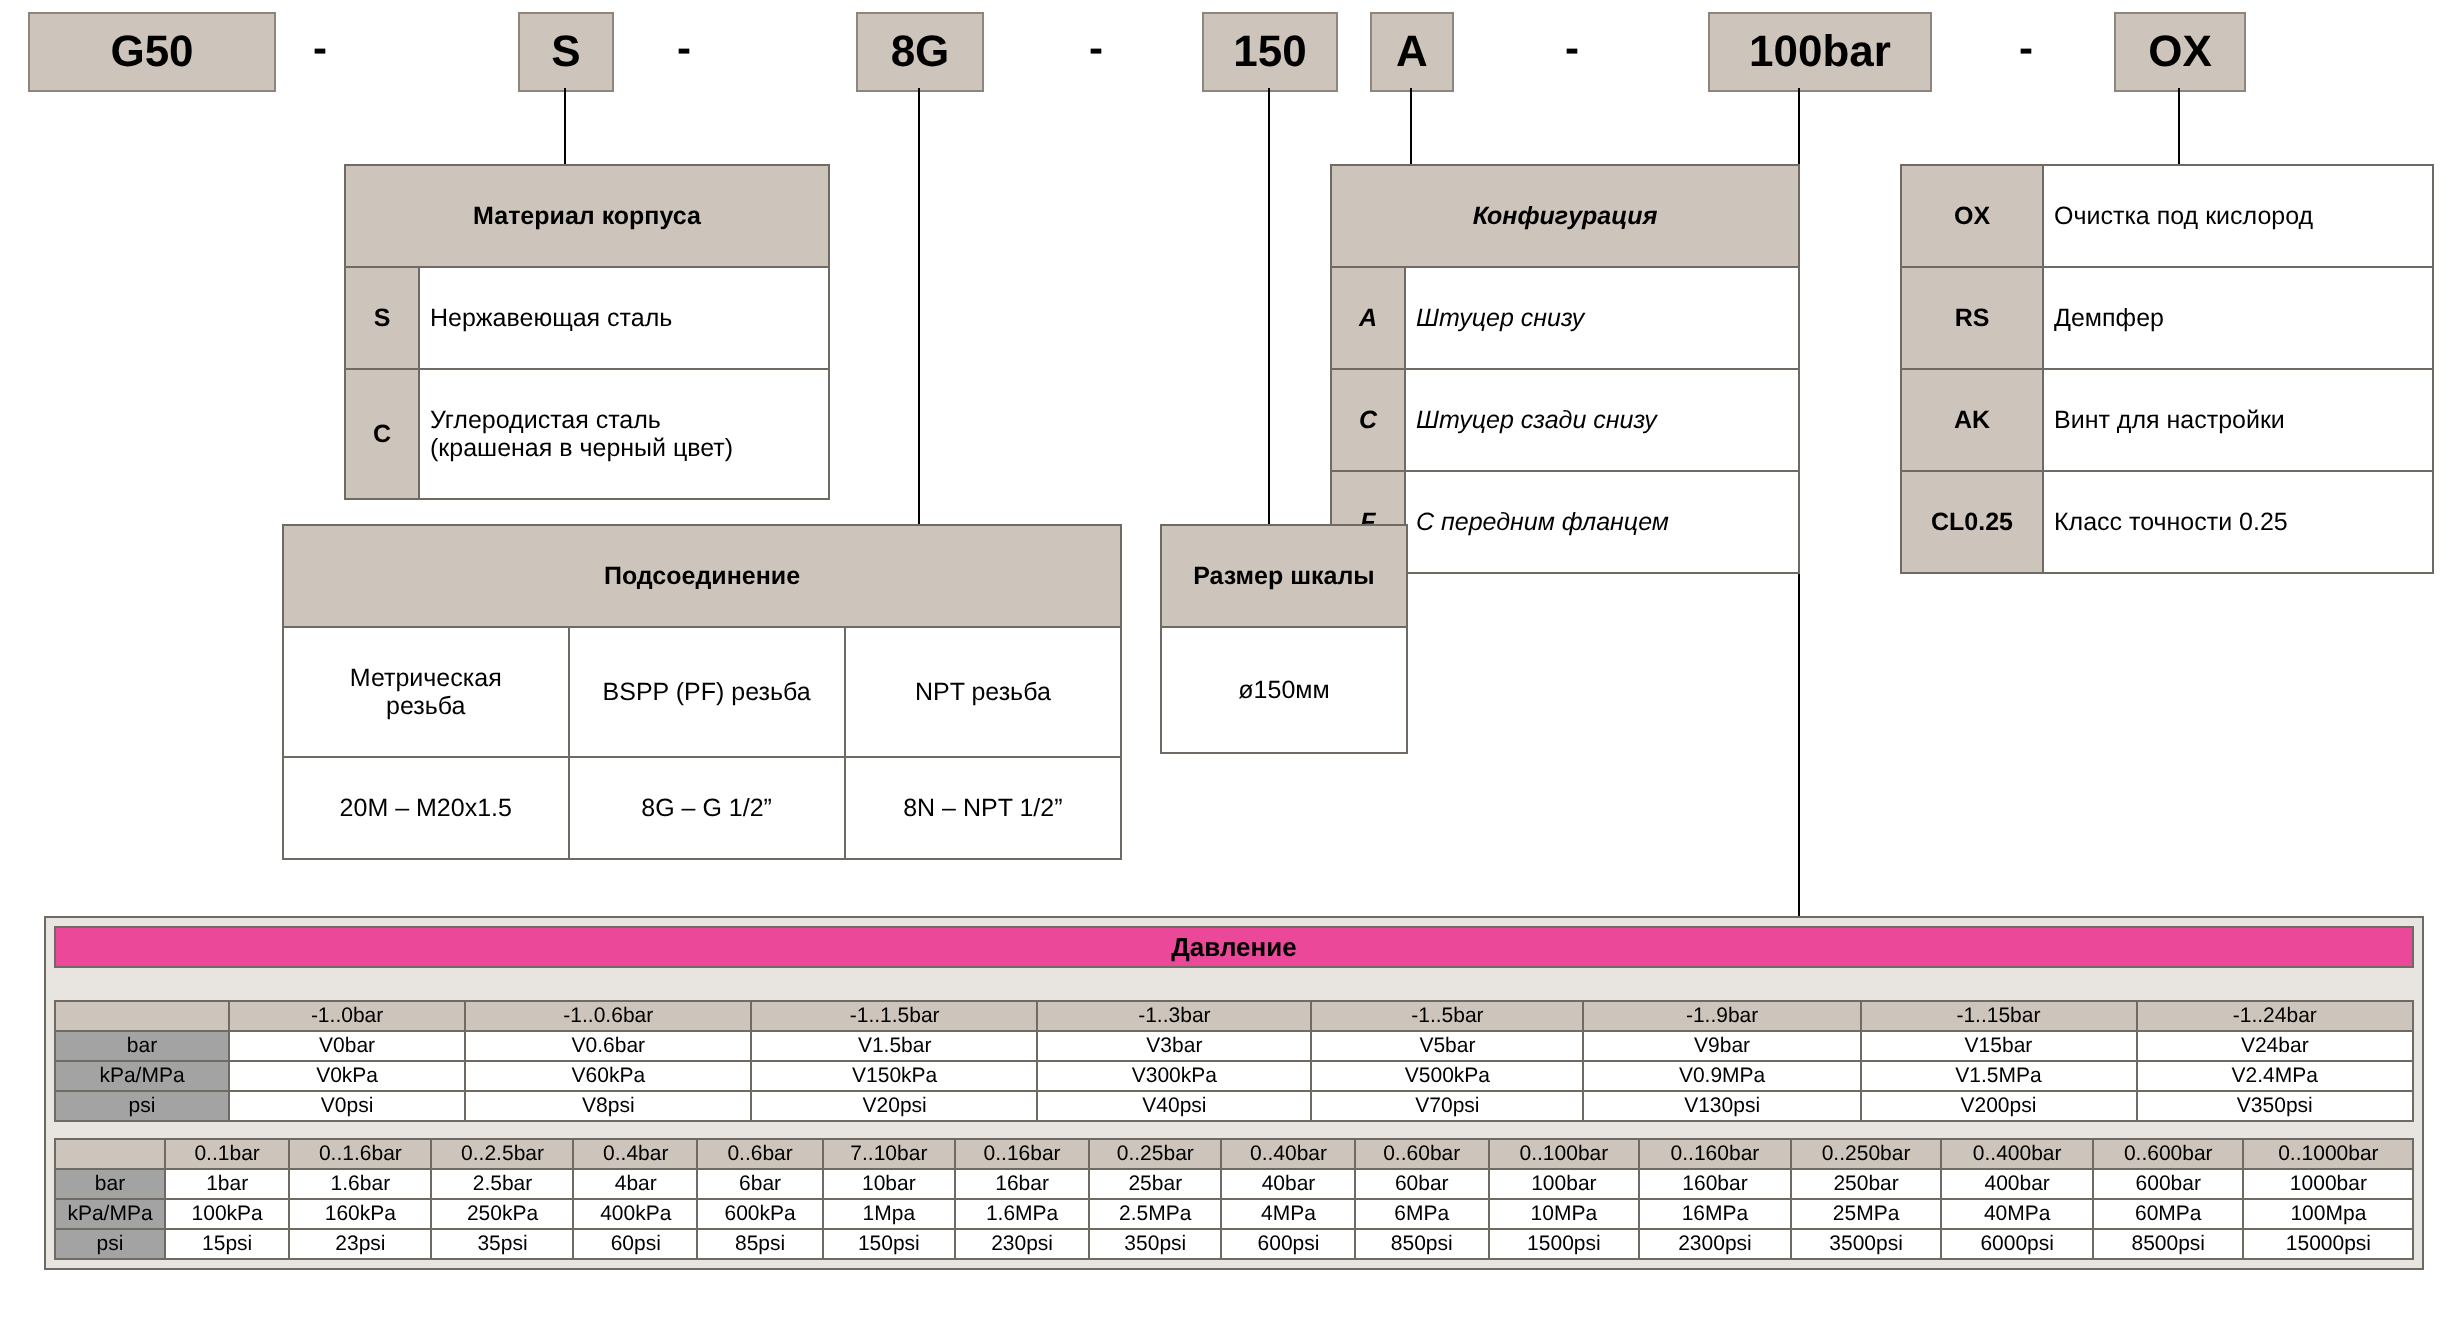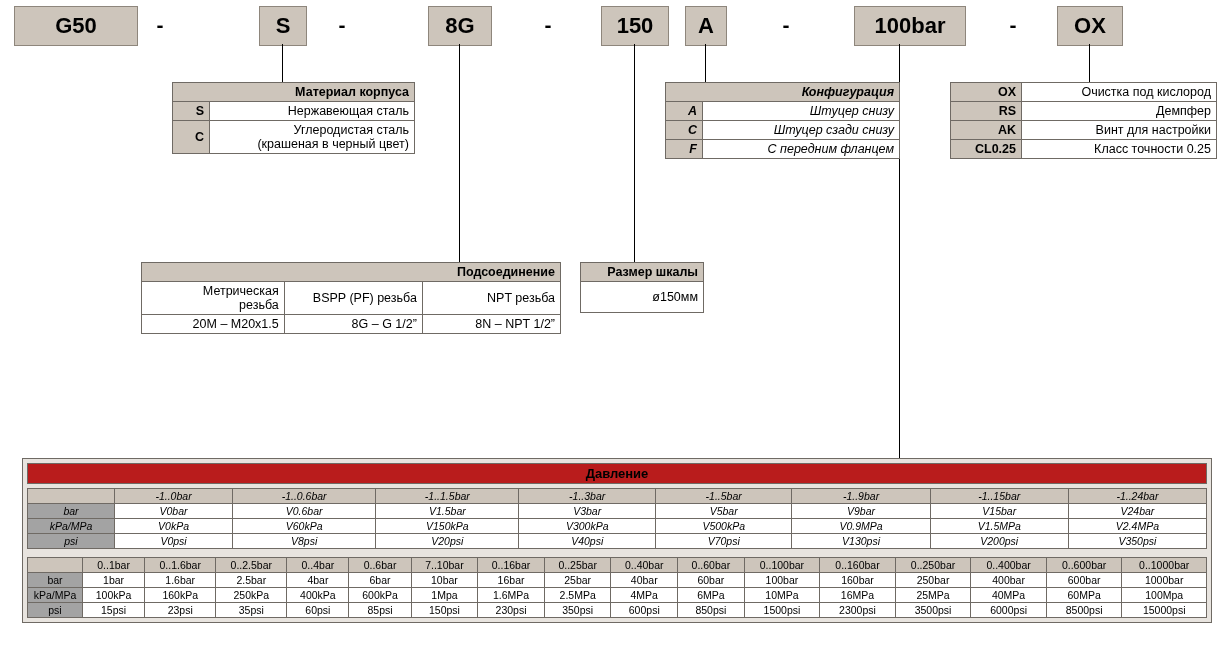--- a/index.html
+++ b/index.html
@@ -26,24 +26,23 @@
     display:flex;align-items:center;justify-content:center;
     height:38px;width:24px;
   }
   
   table.tbl{
     border-collapse:collapse;
     background:#fff;
   }
   table.tbl td, table.tbl th{
     border:1px solid #6f6a64;
-    padding:2px 5px;
+    padding:18px 5px;
     font-size:12.5px;
     vertical-align:middle;
-    text-align:right;
   }
   .hdr{
     background:#cdc5bb;
     font-weight:bold;
     text-align:center;
   }
   .keycell{
     background:#cdc5bb;
     font-weight:bold;
     text-align:center;
@@ -70,21 +69,21 @@
   }
   table.ptbl td.rowhead{
     background:#a3a3a3;
     font-weight:normal;
   }
   table.ptbl td.sub{
     background:#cdc5bb;
   }
   table.ptbl td.blank{background:#cdc5bb;}
   .ptitle{
-    background:#b91c1c;
+    background:#ec4899;
     border:1px solid #6f6a64;
     font-weight:bold;
     text-align:center;
     font-size:13px;
     padding:2px;
   }
 </style>
 </head>
 <body>
 
@@ -225,21 +224,21 @@
   </tr>
   <tr>
     <td class="ctr" style="height:26px;">ø150мм</td>
   </tr>
 </tbody>
   </table>
 
 <div class="abs press-wrap" style="left:22px;top:458px;width:1180px;">
   <div class="ptitle">Давление</div>
 
-  <table class="ptbl" style="margin-top:4px;font-style:italic;">
+  <table class="ptbl" style="margin-top:16px;">
     <tbody>
         <tr>
       <td class="blank" style="width:82px;">&nbsp;</td>
       <td class="sub">-1..0bar</td>
       <td class="sub">-1..0.6bar</td>
       <td class="sub">-1..1.5bar</td>
       <td class="sub">-1..3bar</td>
       <td class="sub">-1..5bar</td>
       <td class="sub">-1..9bar</td>
       <td class="sub">-1..15bar</td>

